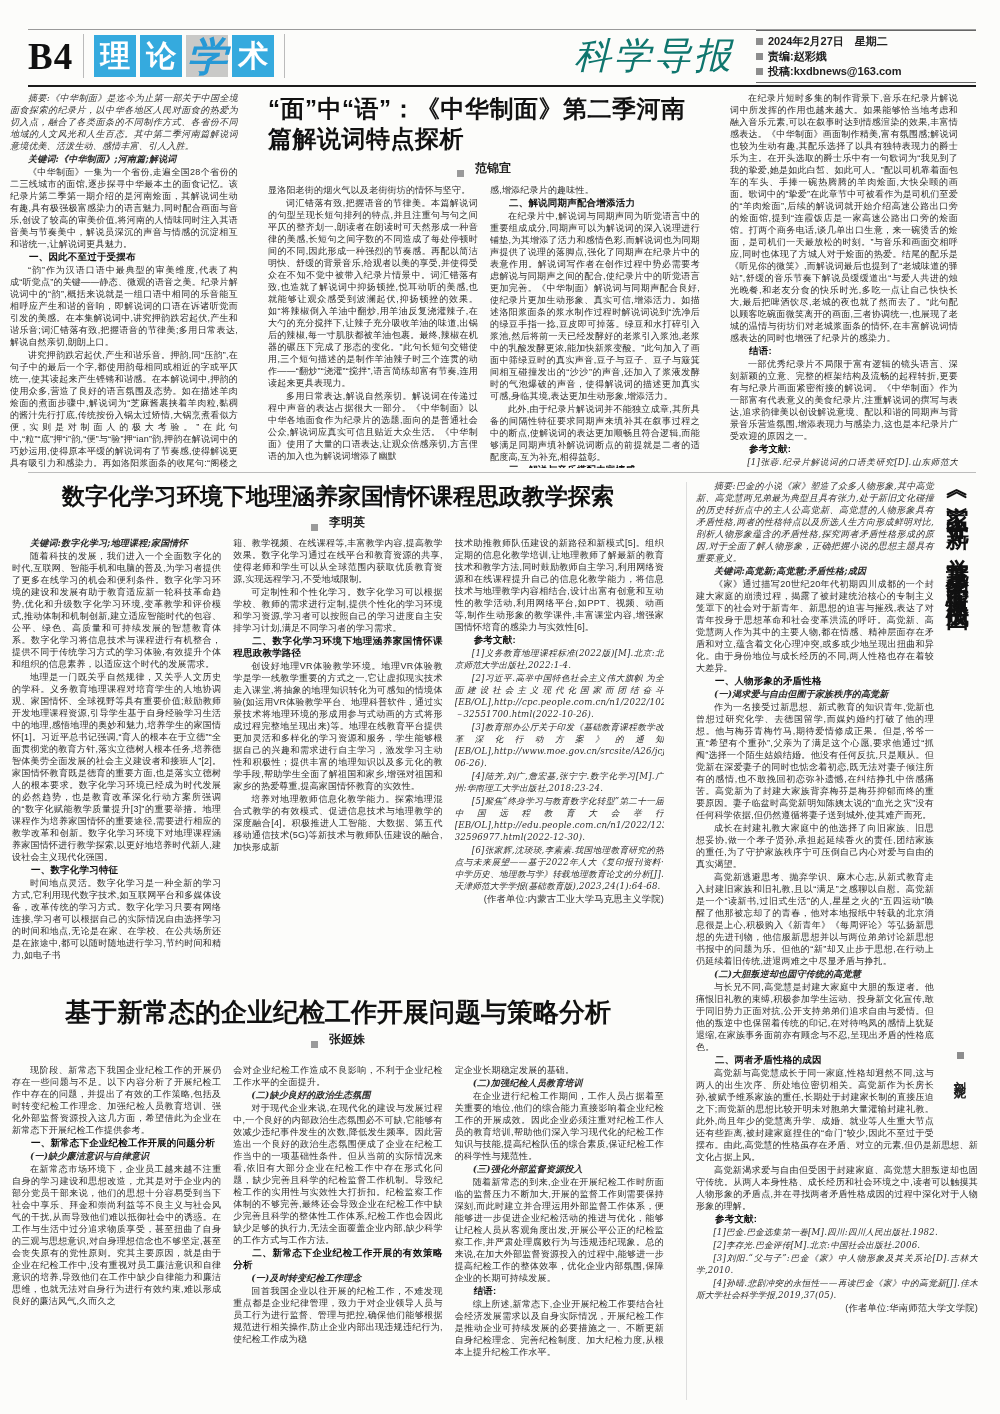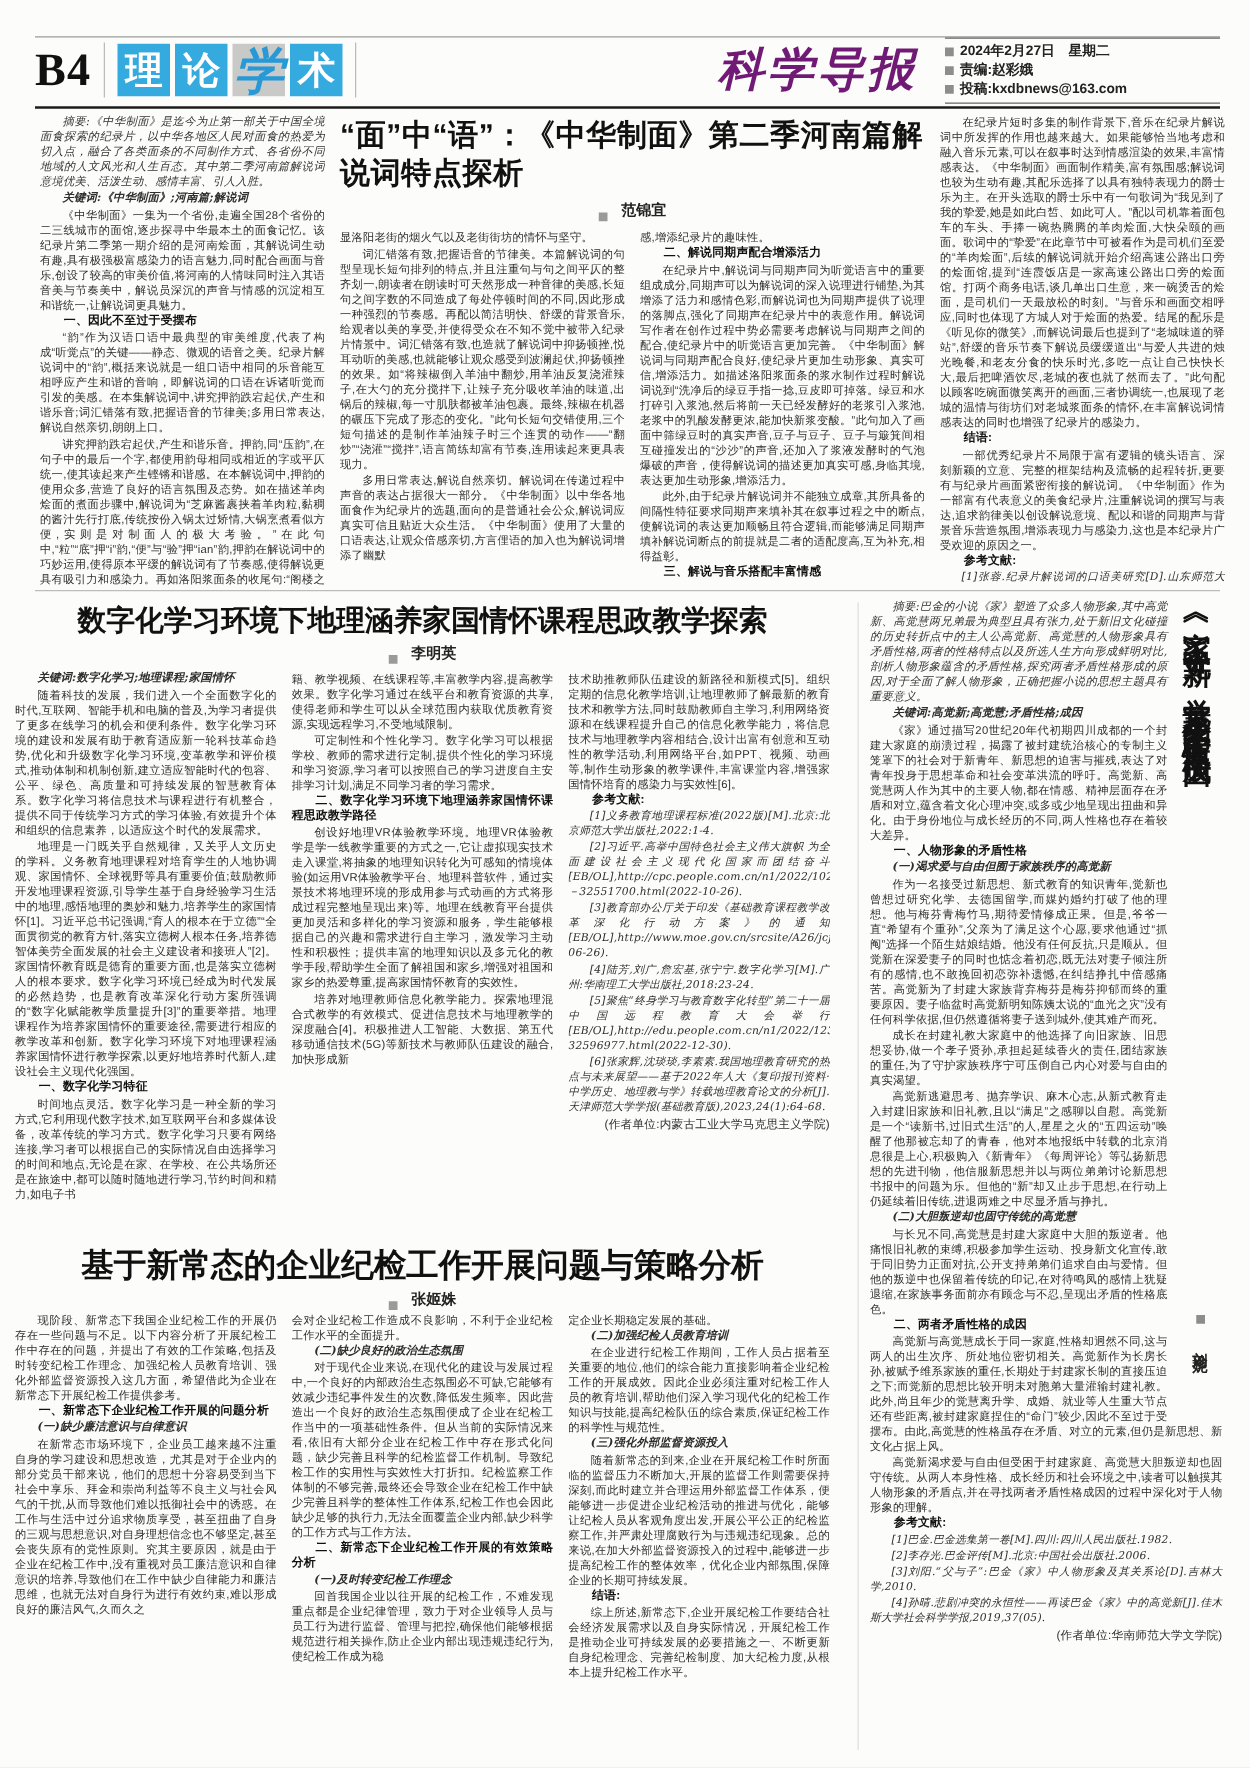--- a/index.html
+++ b/index.html
@@ -8,58 +8,58 @@
   
   .topline{position:absolute;left:28px;top:29px;width:948px;border-top:1px solid #9a9a9a;}
   .header{position:absolute;left:28px;top:31px;width:948px;height:50px;display:flex;align-items:center;}
   .edition{font-family:"Liberation Serif",serif;font-weight:bold;font-size:37px;color:#111;letter-spacing:1px;}
   .vdiv{width:1px;height:44px;background:#bbb;margin:0 10px;}
   .logo{display:flex;gap:4px;align-items:center;}
   .logo .cell{width:42px;height:42px;display:flex;align-items:center;justify-content:center;
               font-weight:bold;font-size:30px;color:#fff;background:#35aade;}
   .logo .cell.script{background:#c9c9c7;color:#2699d6;font-family:"DejaVu Serif",serif;
               font-style:italic;font-size:40px;transform:none;}
-  .masthead{margin-left:auto;font-family:"DejaVu Serif",serif;font-style:italic;font-weight:bold;
-            font-size:37px;color:#701a75;letter-spacing:3px;margin-right:22px;}
+  .masthead{margin-left:auto;font-family:"DejaVu Serif",serif;font-style:italic;font-weight:normal;
+            font-size:37px;color:#0f766e;letter-spacing:3px;margin-right:22px;}
   .hinfo{width:220px;border-top:1px solid #666;border-bottom:1px solid #666;padding:3px 0;}
   .hinfo .row{display:flex;align-items:center;font-size:11px;color:#222;line-height:15px;font-weight:bold;}
   .sq{width:7px;height:7px;background:#8d8d8d;margin-right:5px;flex:0 0 auto;}
   .headrule{position:absolute;left:28px;top:85px;width:948px;height:2px;background:#1c1c1c;}
   
   .para{font-size:9px;line-height:12px;text-align:justify;text-justify:inter-ideograph;
         color:#2e2e2e;letter-spacing:.2px;}
   .s-p{text-indent:2em;}
   .s-cont{text-indent:0;}
   .s-abs{text-indent:2em;font-family:"DejaVu Serif",serif;font-style:italic;color:#333;}
   .s-kw{text-indent:2em;font-family:"DejaVu Serif",serif;font-style:italic;font-weight:bold;}
   .s-h{text-indent:2em;font-weight:bold;font-size:9.5px;color:#111;margin:1px 0;}
   .s-h2{text-indent:2em;font-family:"DejaVu Serif",serif;font-style:italic;font-weight:bold;}
   .s-ref{text-indent:2em;font-family:"DejaVu Serif",serif;font-style:italic;font-size:8.6px;}
   .s-unit{text-align:right;font-weight:normal;font-size:9.3px;}
   .col{overflow:hidden;}
   .byline{display:flex;align-items:flex-end;justify-content:center;gap:6px;font-size:12px;
           font-weight:bold;color:#222;}
   .byline .sq{background:#9a9a9a;}
   
-  #art1{position:absolute;left:32px;top:92px;width:948px;height:376px;display:flex;gap:12px;}
+  #art1{position:absolute;left:10px;top:92px;width:948px;height:376px;display:flex;gap:30px;}
   #art1 .side{width:228px;flex:0 0 auto;height:376px;}
   #art1 .mid{flex:1;display:flex;flex-direction:column;}
   #art1 h1{margin:2px 0 6px;font-size:24px;line-height:30px;color:#111;
            letter-spacing:.5px;}
   #art1 .mid .cols{display:flex;gap:12px;margin-top:7px;flex:1;overflow:hidden;}
   #art1 .mid .cols .col{flex:1;}
   .divider1{position:absolute;left:28px;top:472px;width:948px;border-top:1px solid #bcbcbc;}
   
   #lower-left{position:absolute;left:12px;top:480px;width:652px;}
   #art2 h1{margin:2px 0 4px;font-size:23px;line-height:28px;text-align:center;color:#111;}
   #art2 .cols{display:flex;gap:12px;margin-top:6px;height:452px;overflow:hidden;}
   #art2 .cols .col{flex:1;}
   #art4{margin-top:8px;}
   #art4 h1{margin:4px 0 4px;font-size:26px;line-height:30px;text-align:center;color:#111;}
-  #art4 .cols{display:flex;gap:12px;margin-top:2px;height:296px;overflow:hidden;}
+  #art4 .cols{display:flex;gap:12px;margin-top:16px;height:296px;overflow:hidden;}
   #art4 .cols .col{flex:1;}
   .vrule{position:absolute;left:686px;top:482px;width:1px;height:918px;background:#ddd;}
   
   #art3{position:absolute;left:696px;top:480px;width:282px;height:922px;overflow:hidden;}
   #art3 .strip{float:right;width:44px;height:648px;}
   #art3 .vtitle{position:absolute;right:0;top:2px;height:560px;writing-mode:vertical-rl;
         font-weight:bold;font-size:23px;letter-spacing:5px;color:#111;line-height:40px;}
   #art3 .vbyline{position:absolute;right:10px;top:572px;writing-mode:vertical-rl;
         font-size:12px;font-weight:bold;color:#222;letter-spacing:3px;}
   #art3 .vbyline .sq{display:inline-block;margin:0 0 6px 0;}

